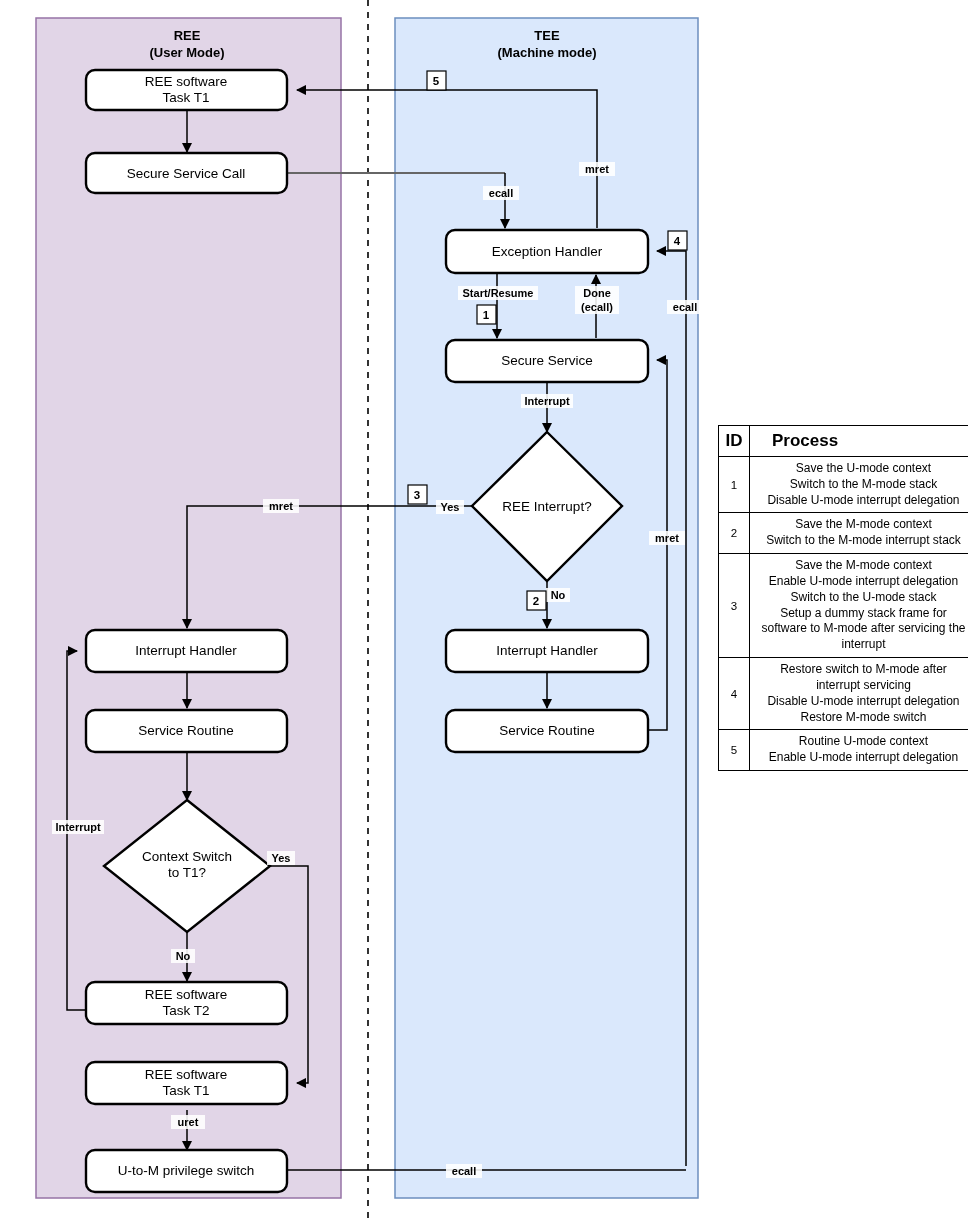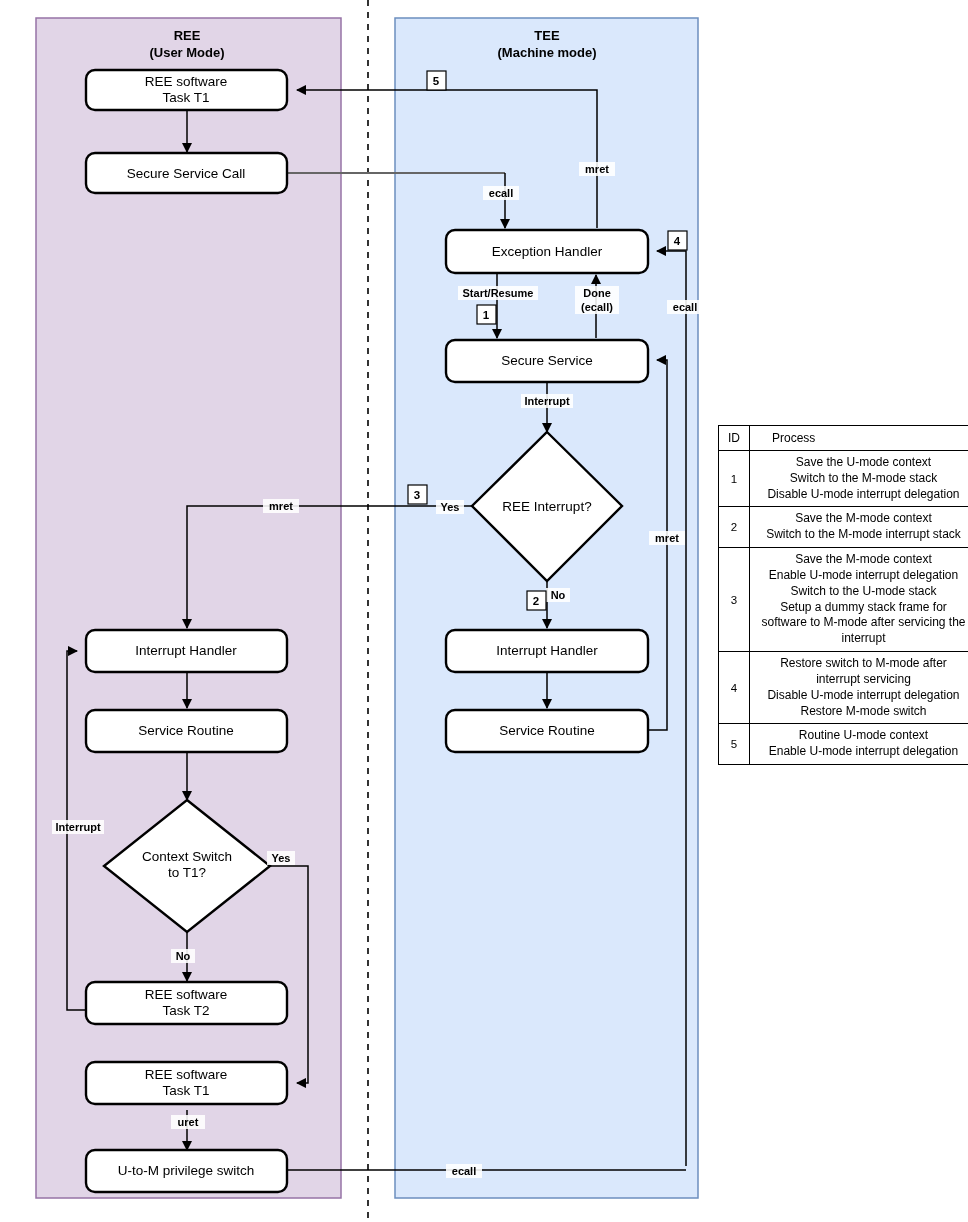--- a/index.html
+++ b/index.html
@@ -127,22 +127,22 @@
   #legend td.col-id {
     width: 22px;
     text-align: center;
     vertical-align: middle;
     border-right: 1.3px solid #000000;
     font-size: 11.5px;
     color: #000000;
   }
   #legend th.col-id,
   #legend th.col-proc {
-    font-weight: normal;
-    font-size: 12px;
+    font-weight: bold;
+    font-size: 17px;
     padding: 5px 4px;
     border-bottom: 1.3px solid #000000;
     color: #000000;
   }
   #legend th.col-proc {
     text-align: left;
     padding-left: 22px;
   }
   #legend td.col-proc {
     text-align: center;

